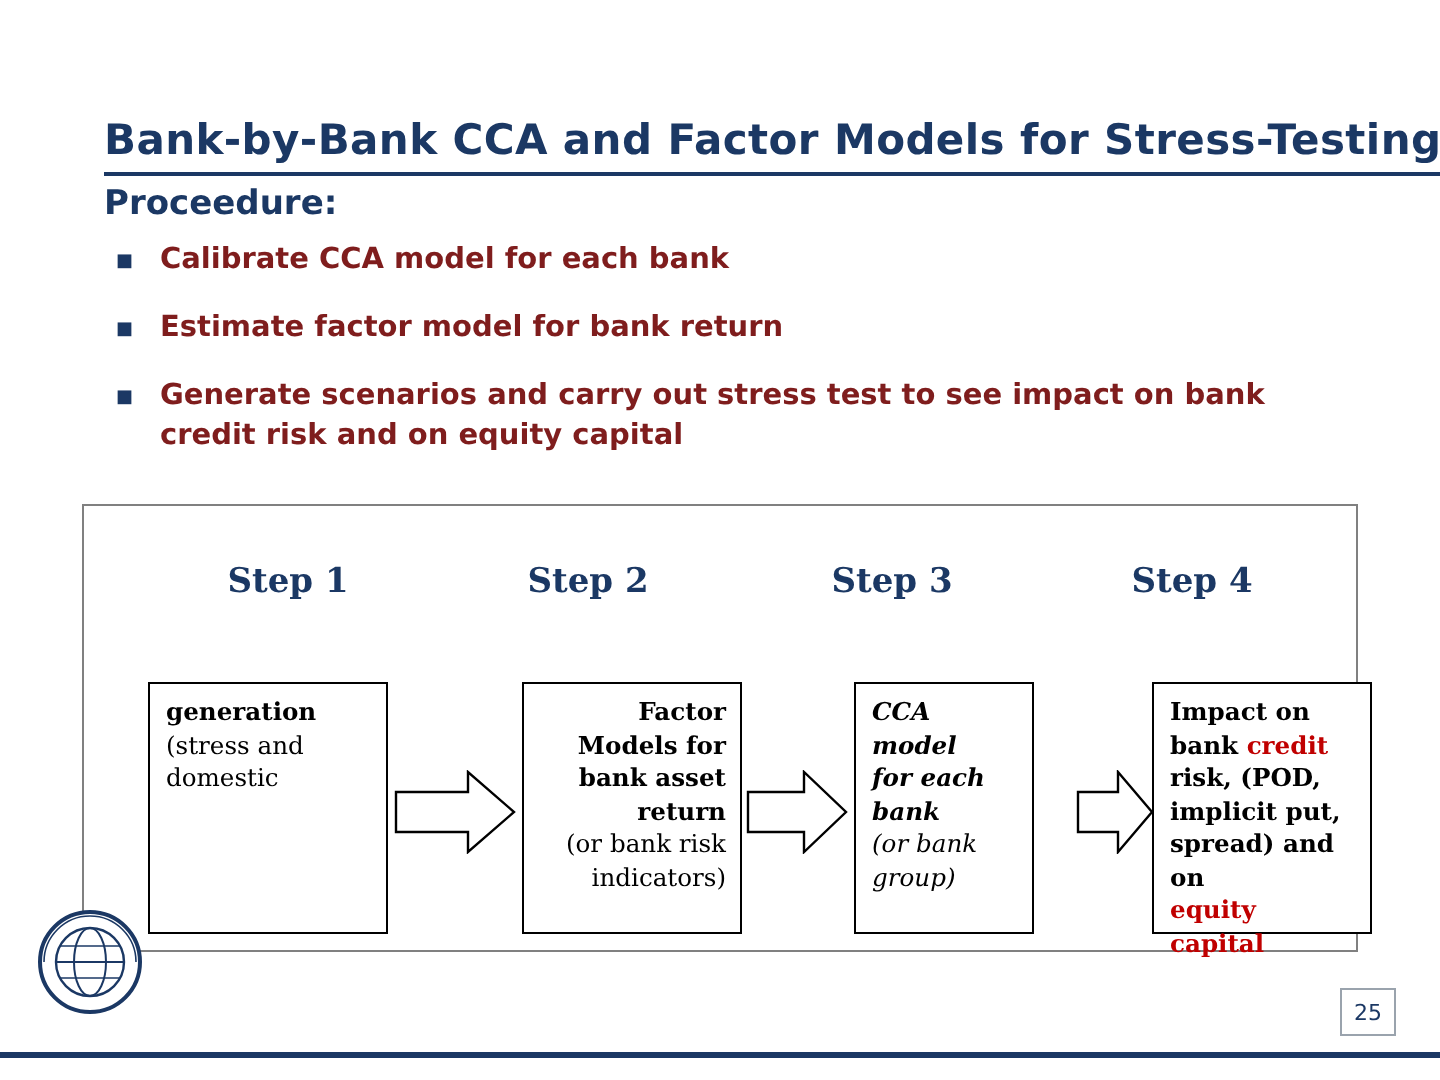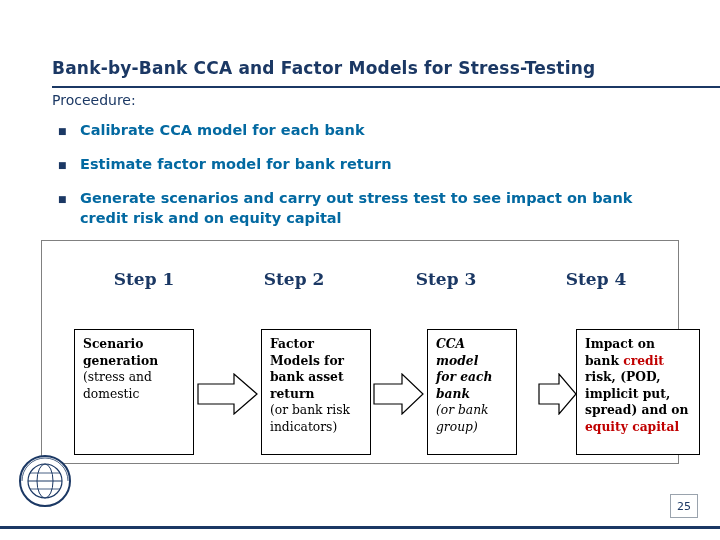--- a/index.html
+++ b/index.html
@@ -18,43 +18,43 @@
     position: absolute;
     inset: 0;
   }
 
   
   .title {
     position: absolute;
     left: 52px;
     top: 58px;
     width: 640px;
-    font-size: 17px;
+    font-size: 21px;
     font-weight: bold;
     color: #1b3864;
     letter-spacing: 0.2px;
     white-space: nowrap;
   }
   .title-rule {
     position: absolute;
     left: 52px;
     top: 86px;
     width: 668px;
     height: 2px;
     background: #1b3864;
   }
 
   
   .subhead {
     position: absolute;
     left: 52px;
     top: 92px;
-    font-size: 14px;
-    color: #1b3864;
-    font-weight: normal;
+    font-size: 17px;
+    color: #1b3864;
+    font-weight: bold;
   }
   .bullets {
     position: absolute;
     left: 52px;
     top: 120px;
     width: 620px;
   }
   .bullet {
     position: relative;
     display: flex;
@@ -66,30 +66,30 @@
     flex: 0 0 28px;
     color: #1b3864;
     font-size: 9px;
     line-height: 22px;
     padding-left: 6px;
     box-sizing: border-box;
   }
   .bullet .btext {
     font-size: 14.5px;
     font-weight: bold;
-    color: #0369a1;
+    color: #7f1d1d;
     line-height: 20px;
     max-width: 560px;
   }
 
   
   .diagram {
     position: absolute;
     left: 41px;
-    top: 240px;
+    top: 252px;
     width: 638px;
     height: 224px;
     border: 1px solid #808080;
     box-sizing: border-box;
     background: #ffffff;
   }
   .step-head {
     position: absolute;
     font-family: "DejaVu Serif", serif;
     font-weight: bold;
@@ -178,31 +178,30 @@
   </div>
 
   <div class="diagram">
 
     <div class="step-head" style="left:32px; width:140px;">Step 1</div>
     <div class="step-head" style="left:182px; width:140px;">Step 2</div>
     <div class="step-head" style="left:334px; width:140px;">Step 3</div>
     <div class="step-head" style="left:484px; width:140px;">Step 4</div>
 
     <div class="step-box" style="left:32px; width:120px;">
-      <div style="font-weight:bold;">Scenario</div>
       <div style="font-weight:bold;">generation</div>
       <div>(stress and</div>
       <div>domestic</div>
     </div>
 
     <svg class="arrow" style="left:155px;" width="62" height="42" viewBox="0 0 62 42">
       <polygon points="1,11 37,11 37,1 60,21 37,41 37,31 1,31" fill="#ffffff" stroke="#000000" stroke-width="1.2"></polygon>
     </svg>
 
-    <div class="step-box" style="left:219px; width:110px;">
+    <div class="step-box" style="left:219px; width:110px;text-align:right;">
       <div style="font-weight:bold;">Factor</div>
       <div style="font-weight:bold;">Models for</div>
       <div style="font-weight:bold;">bank asset</div>
       <div style="font-weight:bold;">return</div>
       <div>(or bank risk</div>
       <div>indicators)</div>
     </div>
 
     <svg class="arrow" style="left:331px;" width="52" height="42" viewBox="0 0 52 42">
       <polygon points="1,11 29,11 29,1 50,21 29,41 29,31 1,31" fill="#ffffff" stroke="#000000" stroke-width="1.2"></polygon>
@@ -213,21 +212,21 @@
       <div style="font-weight:bold;">for each</div>
       <div style="font-weight:bold;">bank</div>
       <div>(or bank</div>
       <div>group)</div>
     </div>
 
     <svg class="arrow" style="left:496px;" width="40" height="42" viewBox="0 0 40 42">
       <polygon points="1,11 21,11 21,1 38,21 21,41 21,31 1,31" fill="#ffffff" stroke="#000000" stroke-width="1.2"></polygon>
     </svg>
 
-    <div class="step-box" style="left:534px; width:124px;">
+    <div class="step-box" style="left:534px; width:110px;">
       <div style="font-weight:bold;">Impact on</div>
       <div style="font-weight:bold;"><span>bank <span class="red">credit</span></span></div>
       <div style="font-weight:bold;">risk, (POD,</div>
       <div style="font-weight:bold;">implicit put,</div>
       <div style="font-weight:bold;">spread) and on</div>
       <div class="red">equity capital</div>
     </div>
   </div>
 
   <svg class="logo" viewBox="0 0 54 54">

